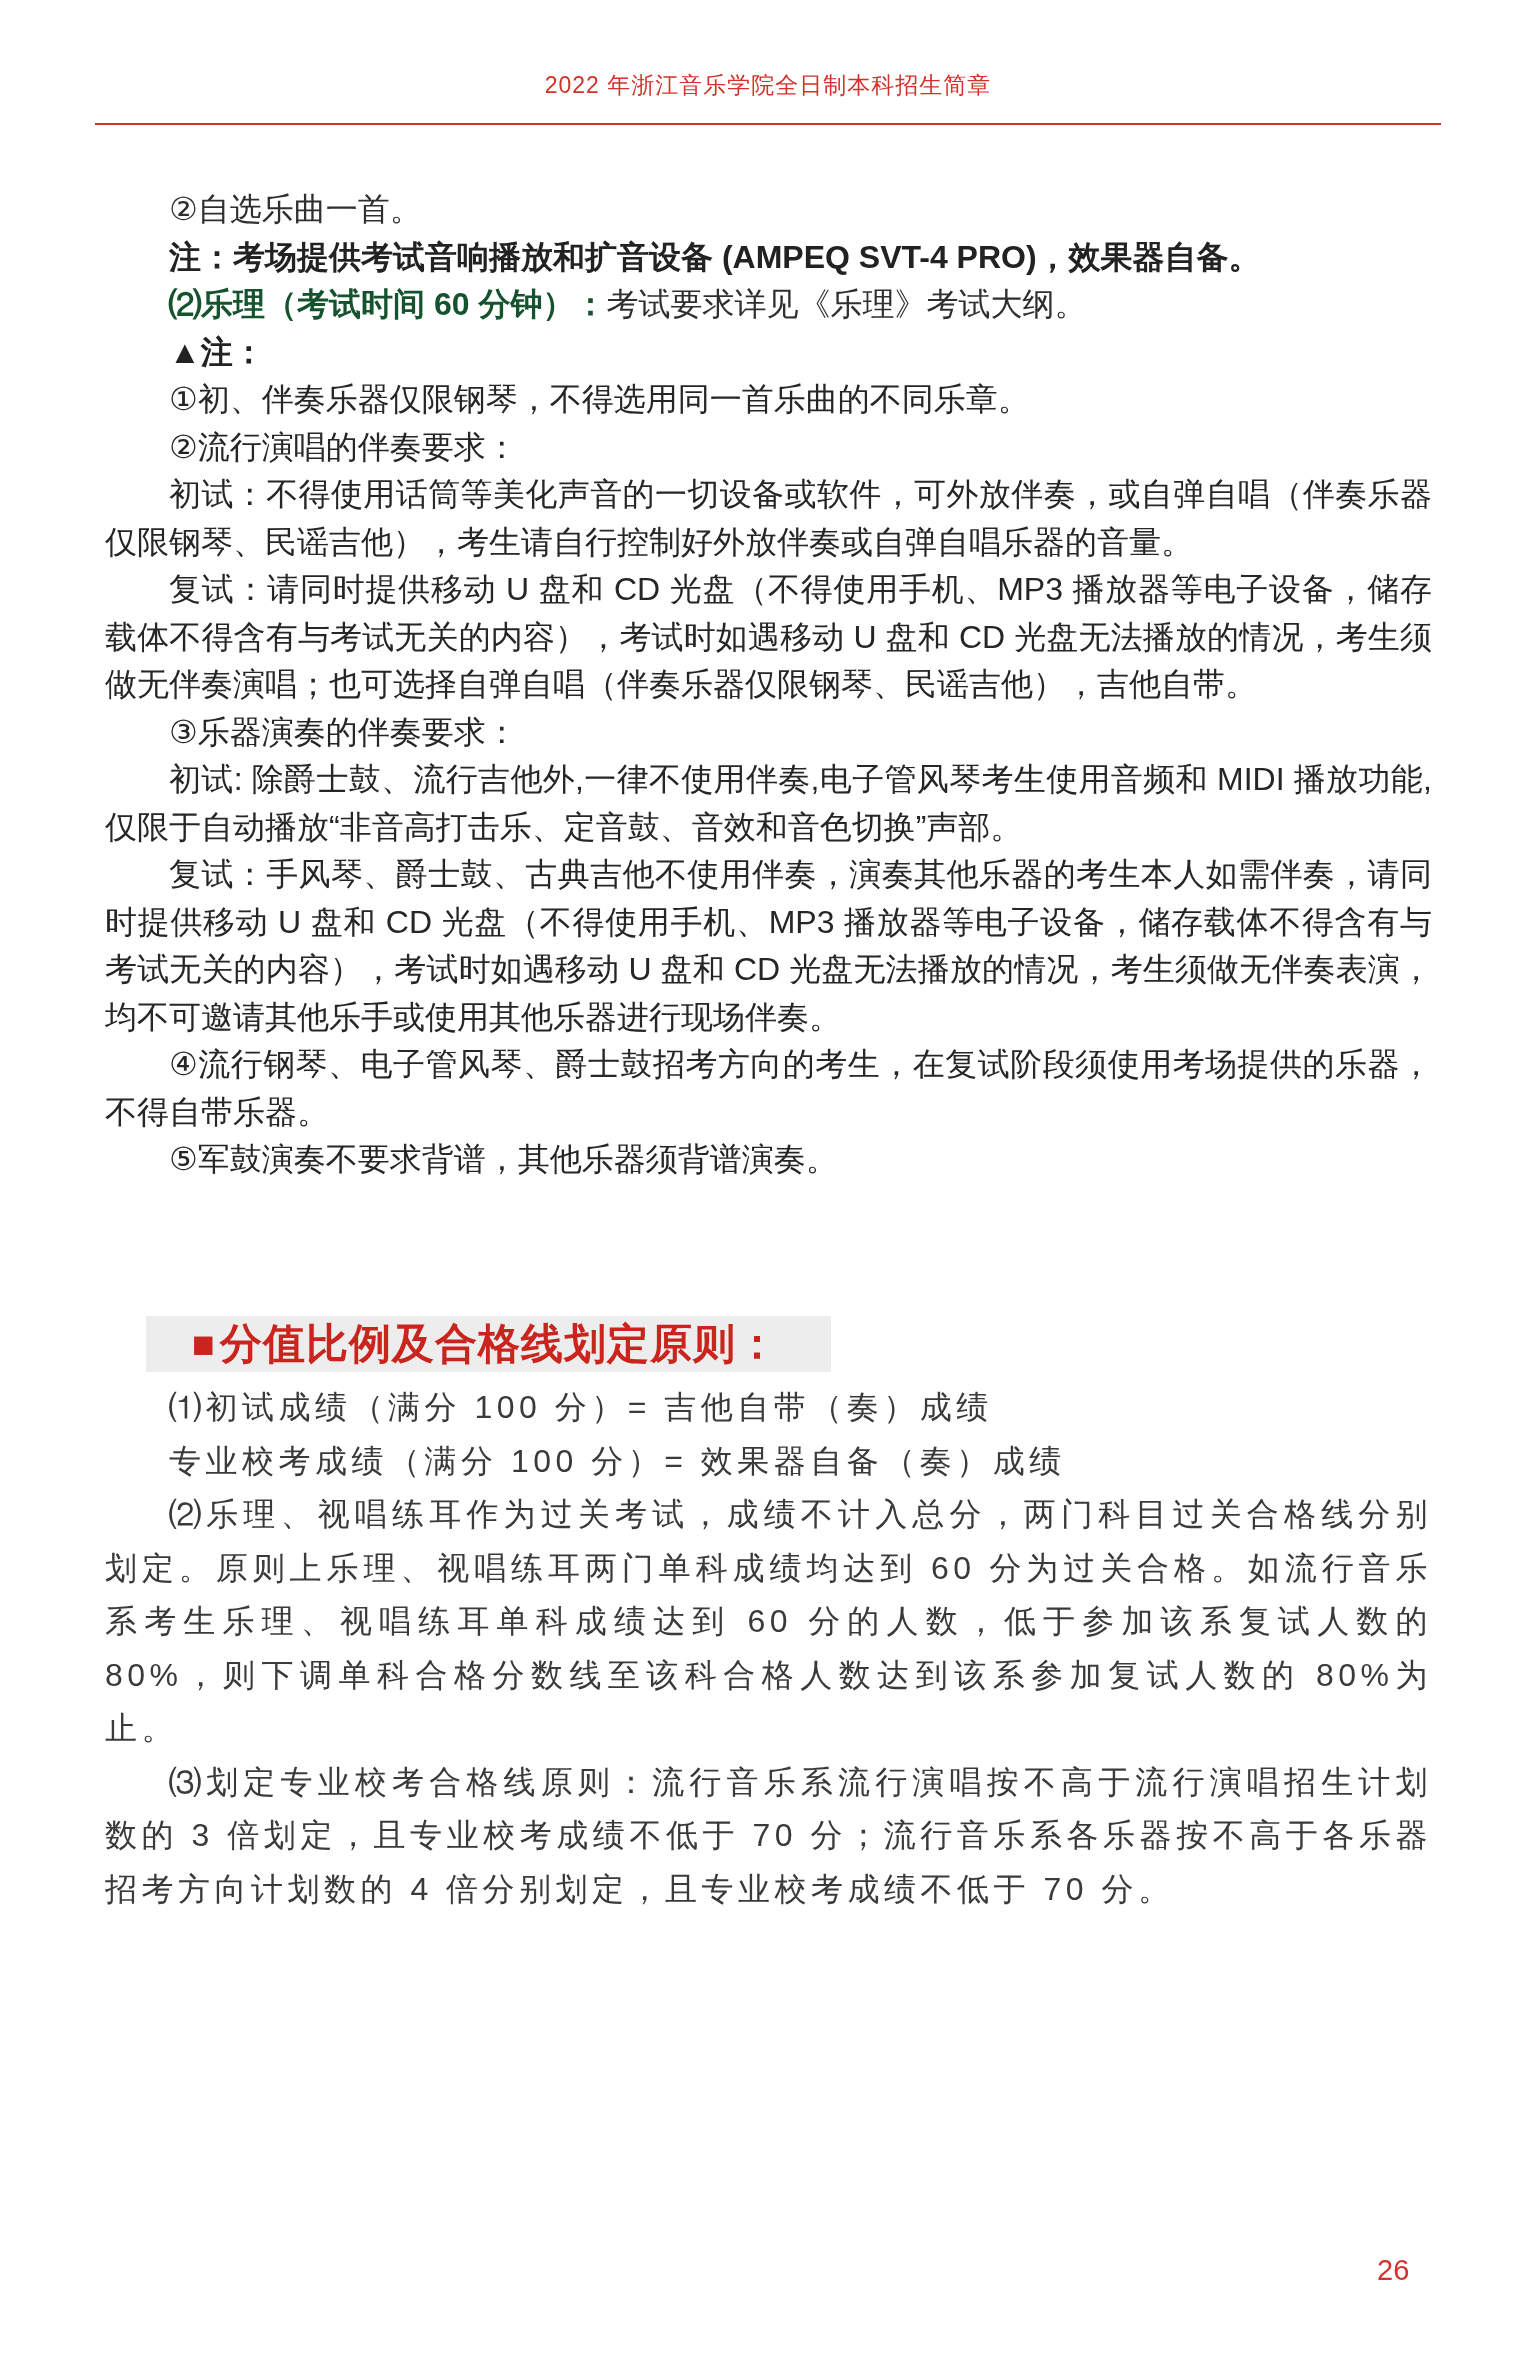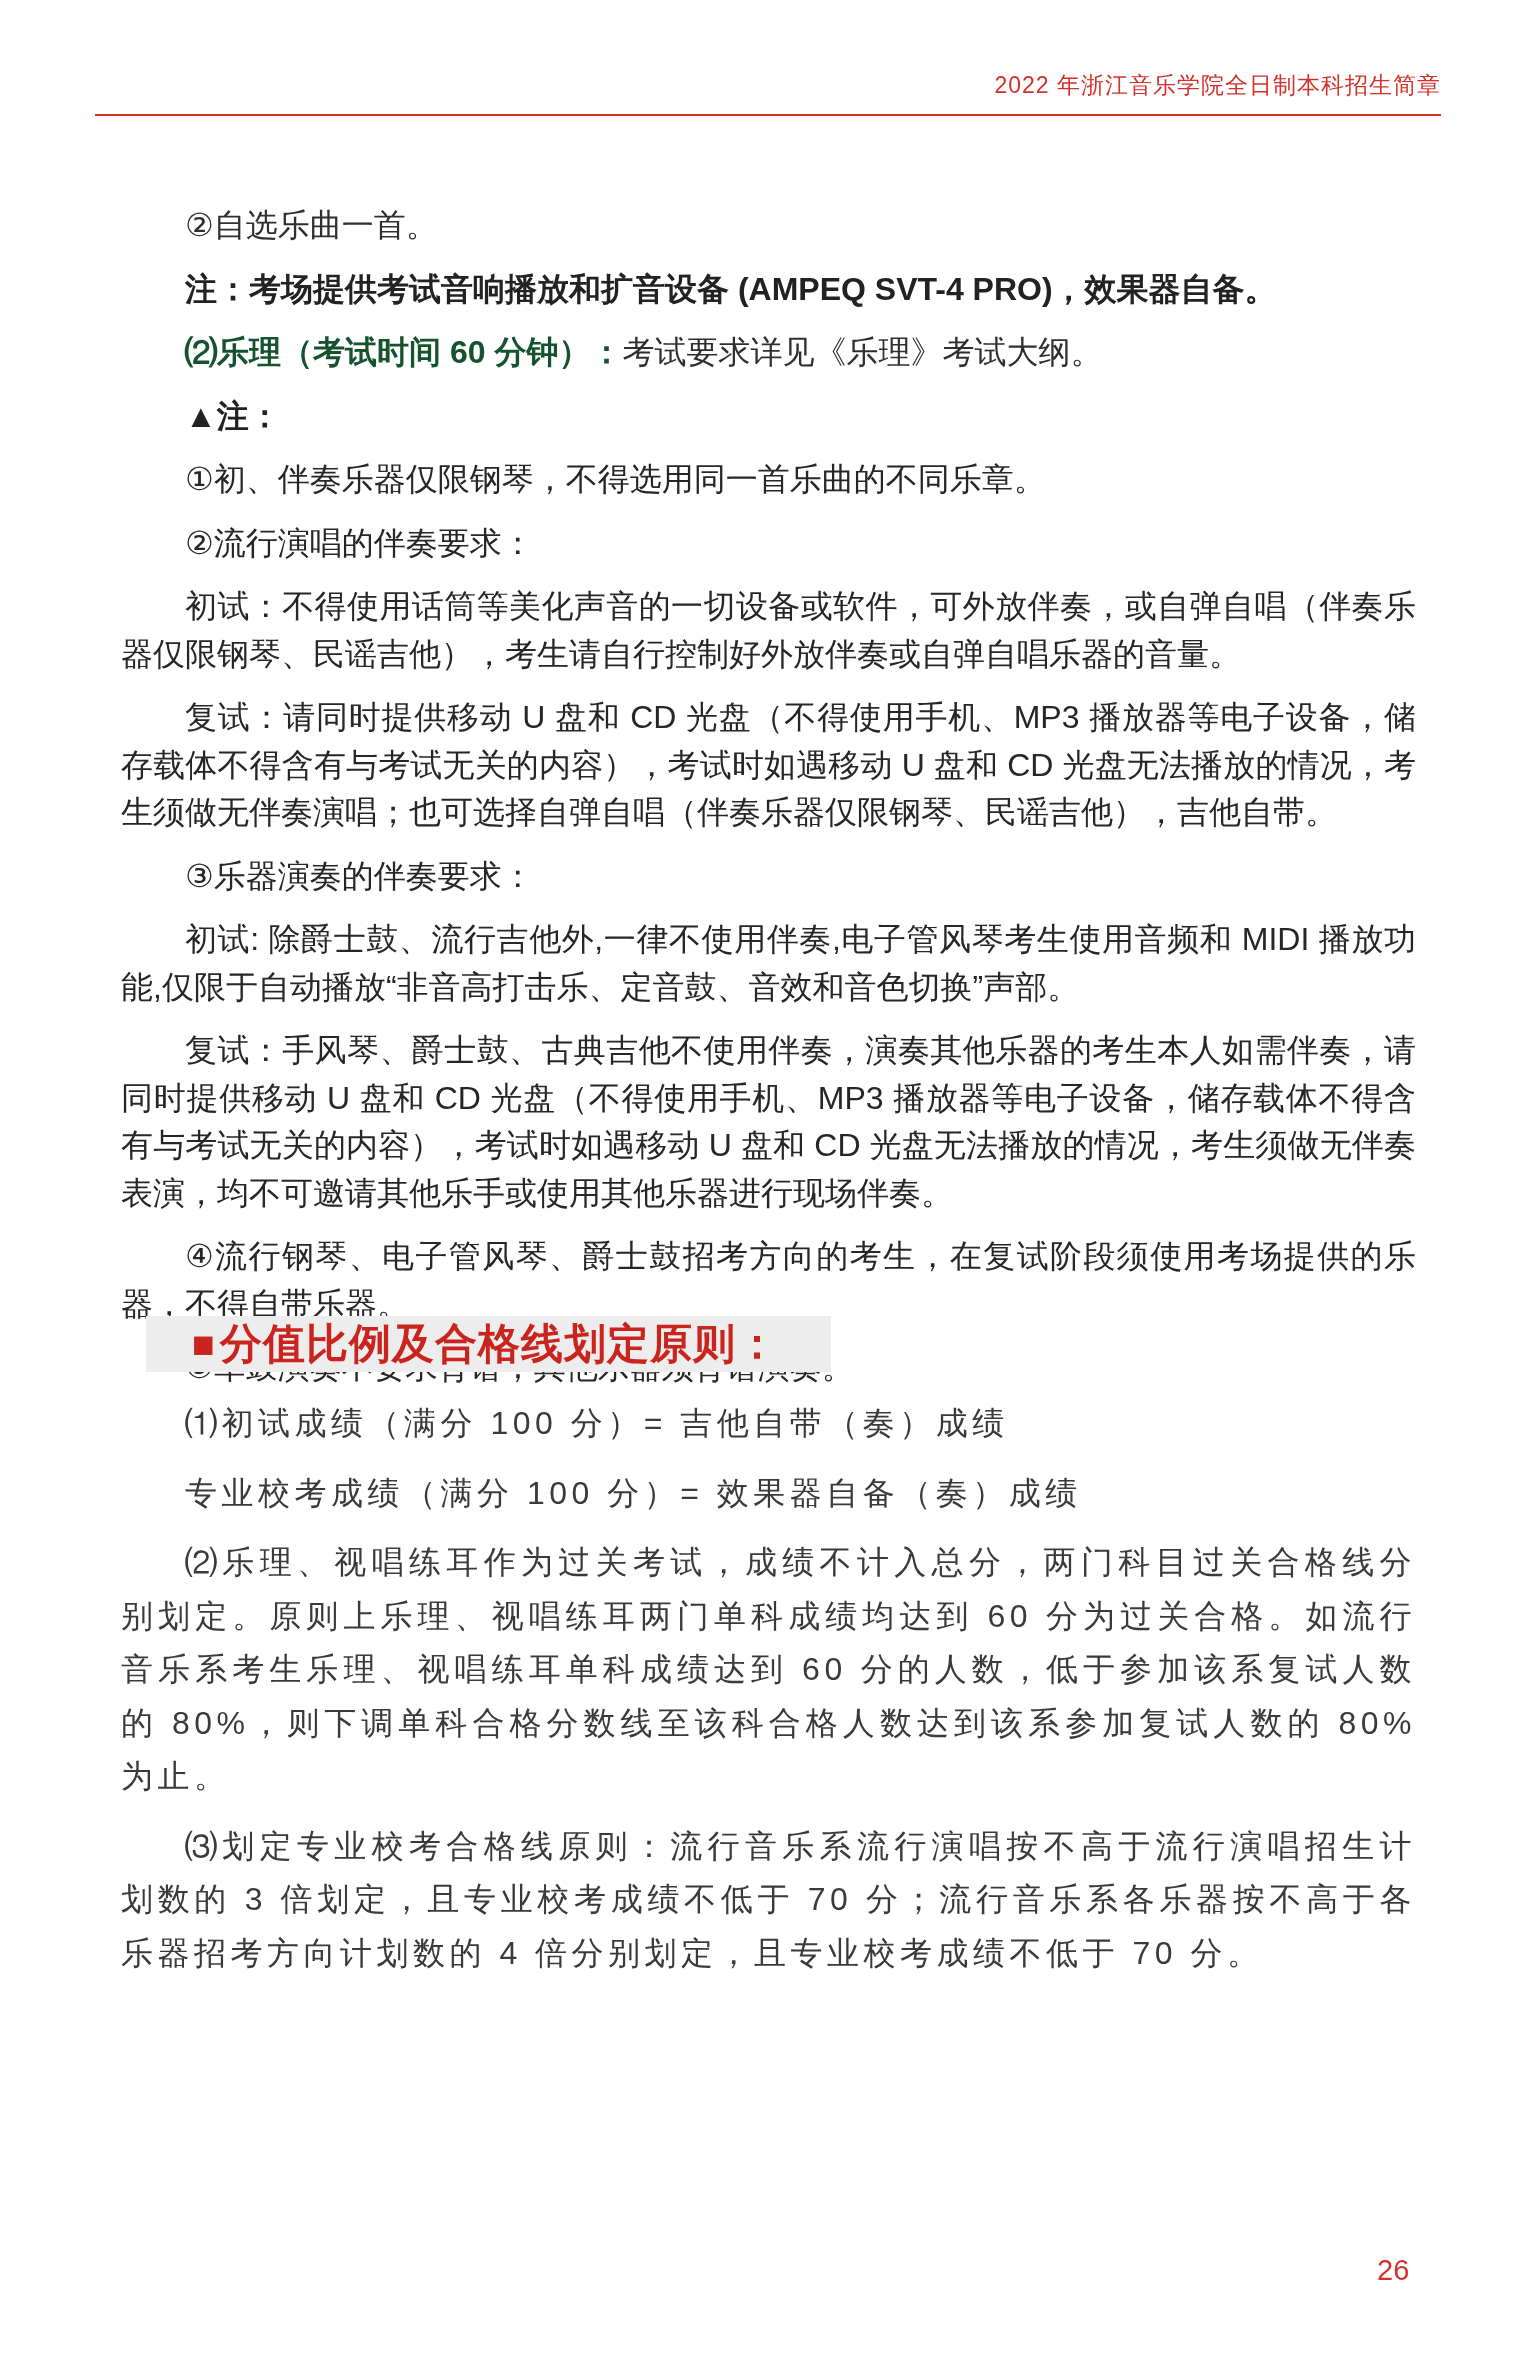--- a/index.html
+++ b/index.html
@@ -10,40 +10,40 @@
     background:#ffffff;
     overflow:hidden;
     font-family:"Liberation Sans","DejaVu Sans",sans-serif;
   }
   
   .page-header{
     position:absolute;
     left:95px;
     right:94px;
     top:72px;
-    text-align:right;
+    text-align:center;
     font-size:23px;
     line-height:26px;
     color:#d2322a;
-    padding-bottom:16px;
+    padding-bottom:25px;
     border-bottom:2px solid #d2322a;
     letter-spacing:1px;
   }
   
   .text-block{
     position:absolute;
     left:105px;
     width:1327px;
     color:#2f2f2f;
     font-size:32px;
     text-align:justify;
   }
   .block-a{ top:186px;  line-height:47.5px; }
   .block-b{ top:1381px; line-height:53.5px; letter-spacing:4.5px; color:#3a3a3a; }
-  .para{ margin:16px; text-indent:2em; }
+  .para{ margin:0; text-indent:2em; }
   .para.bold{ font-weight:700; color:#222222; }
   .para.note{ font-weight:500; color:#262626; }
   .para .pfx{ font-weight:700; color:#14532d; }
   
   .section-bar{
     position:absolute;
     top:1316px;
     left:146px;
     width:685px;
     height:56px;

